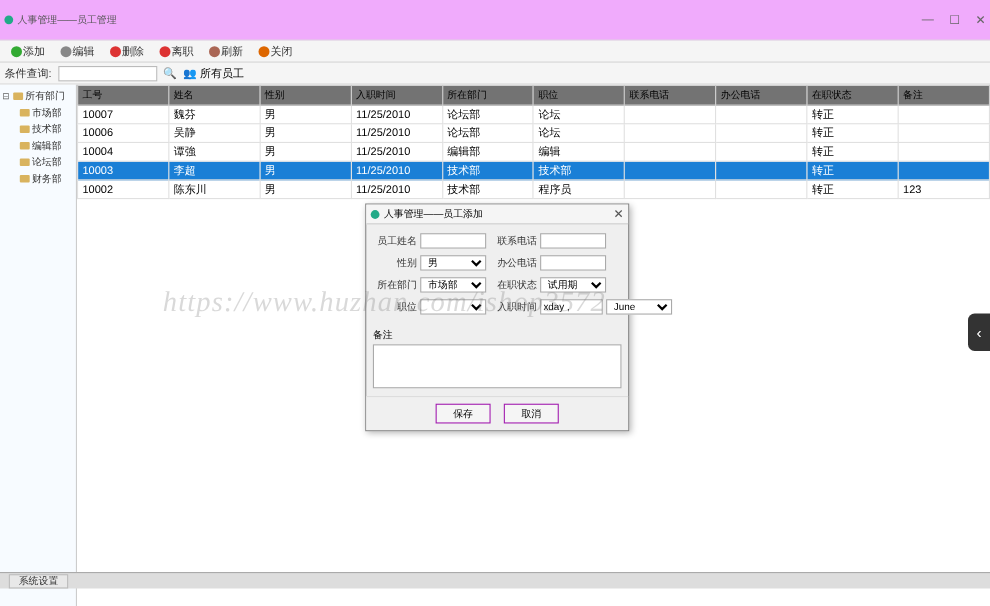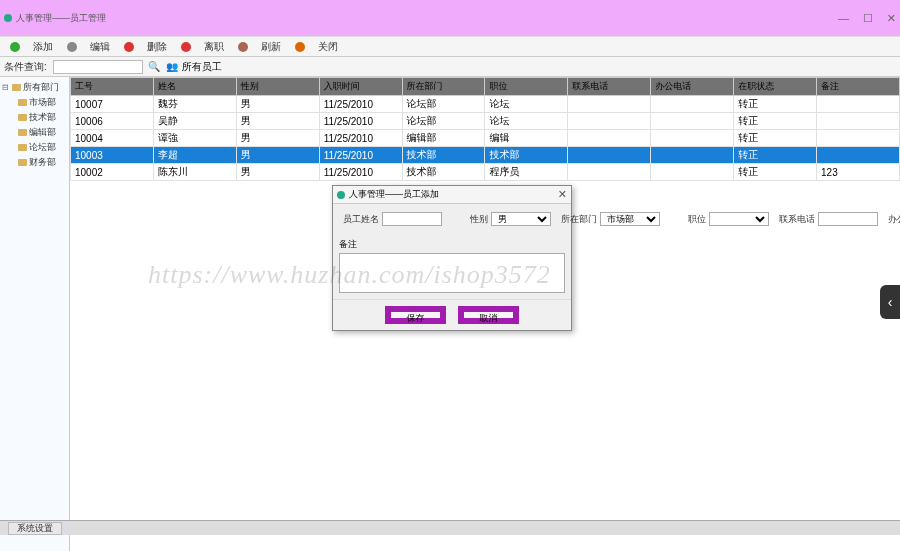--- a/index.html
+++ b/index.html
@@ -5,21 +5,21 @@
 * { box-sizing: border-box; margin: 0; padding: 0; font-family: "Microsoft YaHei", sans-serif; }
 body { width: 900px; height: 551px; background: #f0f0f0; overflow: hidden; position: relative; font-size: 10px; }
 
 .titlebar { height: 16px; background: #f0abfc; display: flex; align-items: center; padding: 18px 4px; border-bottom: 1px solid #ddd; }
 .titlebar .icon-dot { width: 8px; height: 8px; background: #2a8; border-radius: 50%; margin-right: 4px; }
 .titlebar .t-title { flex: 1; font-size: 9px; color: #555; }
 .titlebar .win-btns { display: flex; gap: 14px; color: #666; font-size: 11px; }
 .titlebar .win-btns span { cursor: pointer; }
 
 .toolbar { height: 20px; background: #f5f5f5; display: flex; align-items: center; padding: 0 4px; gap: 2px; border-bottom: 1px solid #ccc; }
-.tbtn { display: flex; align-items: center; gap: 13px; padding: 1px 6px; font-size: 10px; color: #333; cursor: pointer; }
+.tbtn { display: flex; align-items: center; gap: 1px; padding: 1px 6px; font-size: 10px; color: #333; cursor: pointer; }
 .tbtn .ic { width: 10px; height: 10px; border-radius: 50%; display: inline-block; }
 .ic-green { background: #3a3; }
 .ic-gray { background: #888; }
 .ic-red { background: #d33; }
 .ic-brown { background: #a65; }
 .ic-orange { background: #d60; }
 
 .searchbar { height: 20px; background: #f5f5f5; display: flex; align-items: center; padding: 0 4px; gap: 6px; border-bottom: 1px solid #ccc; }
 .searchbar label { font-size: 10px; color: #333; }
 .searchbar input { width: 90px; height: 14px; border: 1px solid #bbb; font-size: 10px; padding: 0 2px; }
@@ -38,30 +38,30 @@
 .grid th { background: #737373; border: 1px solid #ccc; font-weight: normal; font-size: 9px; padding: 2px 4px; text-align: left; height: 16px; }
 .grid td { border: 1px solid #e0e0e0; font-size: 10px; padding: 1px 4px; height: 14px; }
 .grid tr.selected td { background: #1a7fd6; color: #fff; }
 
 .dialog { position: absolute; left: 332px; top: 185px; width: 240px; background: #efefef; border: 1px solid #888; box-shadow: 2px 2px 6px rgba(0,0,0,0.3); }
 .dialog .dhead { height: 18px; display: flex; align-items: center; padding: 0 4px; background: #f5f5f5; border-bottom: 1px solid #ccc; }
 .dialog .dhead .icon-dot { width: 8px; height: 8px; background: #2a8; border-radius: 50%; margin-right: 4px; }
 .dialog .dtitle { flex: 1; font-size: 9px; }
 .dialog .dclose { cursor: pointer; font-size: 11px; color: #555; }
 .dialog .dbody { padding: 8px 6px; display: flex; gap: 6px; }
-.col { display: flex; flex-direction: row; gap: 6px; }
+.col { display: flex; flex-direction: column; gap: 6px; }
 .frow { display: flex; align-items: center; gap: 3px; }
 .frow label { width: 40px; text-align: right; font-size: 9px; color: #333; }
 .frow input, .frow select { width: 60px; height: 14px; border: 1px solid #aaa; font-size: 9px; padding: 0 2px; background: #fff; }
 .frow .date input { width: 57px; }
 .dfoot-area { padding: 4px 6px; }
 .remark-lbl { font-size: 9px; margin-bottom: 2px; display: block; }
 .remark-box { width: 100%; height: 40px; border: 1px solid #aaa; background: #fff; font-size: 9px; padding: 2px; resize: none; }
 .dbuttons { padding: 6px; display: flex; justify-content: center; gap: 12px; background: #f0f0f0; border-top: 1px solid #ddd; }
-.dbuttons button { width: 61px; height: 18px; border: 6px solid #a21caf; background: #f5f5f5; font-size: 9px; cursor: pointer; }
+.dbuttons button { width: 50px; height: 18px; border: 1px solid #a21caf; background: #f5f5f5; font-size: 9px; cursor: pointer; }
 
 .watermark { position: absolute; top: 260px; left: 148px; font-size: 26px; color: rgba(120,120,120,0.28); font-family: Georgia, serif; font-style: italic; pointer-events: none; letter-spacing: 1px; }
 .side-tag { position: absolute; right: 0; top: 285px; width: 20px; height: 34px; background: #333; border-radius: 6px 0 0 6px; color: #fff; display: flex; align-items: center; justify-content: center; font-size: 14px; }
 
 .statusbar { position: absolute; bottom: 16px; left: 0; right: 0; height: 15px; background: #ddd; border-top: 1px solid #aaa; display: flex; align-items: center; padding: 0 8px; font-size: 9px; color: #333; }
 .statusbar .s-tab { background: #e8e8e8; border: 1px solid #bbb; padding: 0 8px; height: 13px; display: flex; align-items: center; }
 </style>
 </head>
 <body>
 

